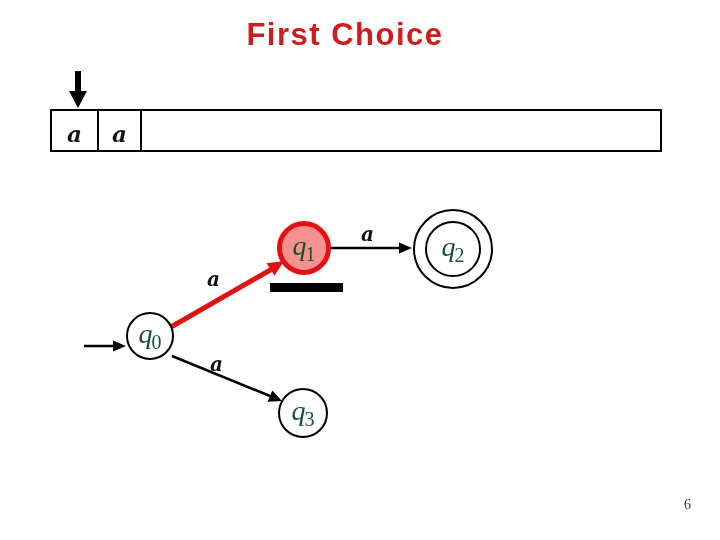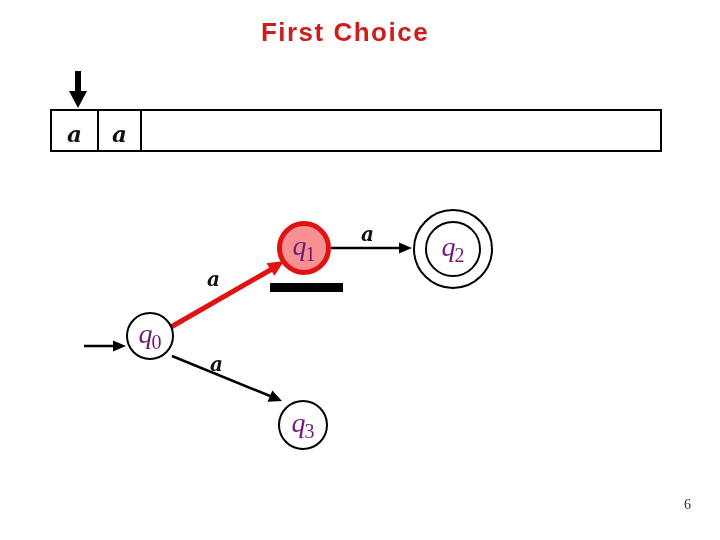--- a/index.html
+++ b/index.html
@@ -11,21 +11,21 @@
     font-family: "Liberation Serif", serif;
   }
 
   
   #slide-title {
     position: absolute;
     left: 0; top: 17px; width: 690px;
     text-align: center;
     font-family: "Liberation Sans", sans-serif;
     font-weight: bold;
-    font-size: 26px;
+    font-size: 31px;
     letter-spacing: 1.5px;
     color: var(--title-red, #cf1d1d);
   }
 
   
   #diagram-svg {
     position: absolute; left: 0; top: 0;
     width: 720px; height: 540px;
     pointer-events: none;
   }
@@ -75,27 +75,27 @@
   }
   #state-q2 { left: 413px; top: 209px; width: 80px; height: 80px; }
   #state-q2-inner {
     width: 56px; height: 56px;
     border: 2px solid var(--ink, #000);
     border-radius: 50%;
     box-sizing: border-box;
     display: flex; align-items: center; justify-content: center;
     background: transparent;
   }
-  #state-q3 { left: 278px; top: 400px; width: 50px; height: 50px; }
+  #state-q3 { left: 278px; top: 388px; width: 50px; height: 50px; }
 
   .state-label {
     font-family: "Liberation Serif", serif;
     font-style: italic;
     font-size: 28px; line-height: 1;
-    color: #701a75;
+    color: #14532d;
     white-space: nowrap;
   }
   .state-label sub {
     font-style: normal;
     font-size: 20px;
     line-height: 1;
     vertical-align: -0.28em;
     margin-left: -1px;
   }
 

